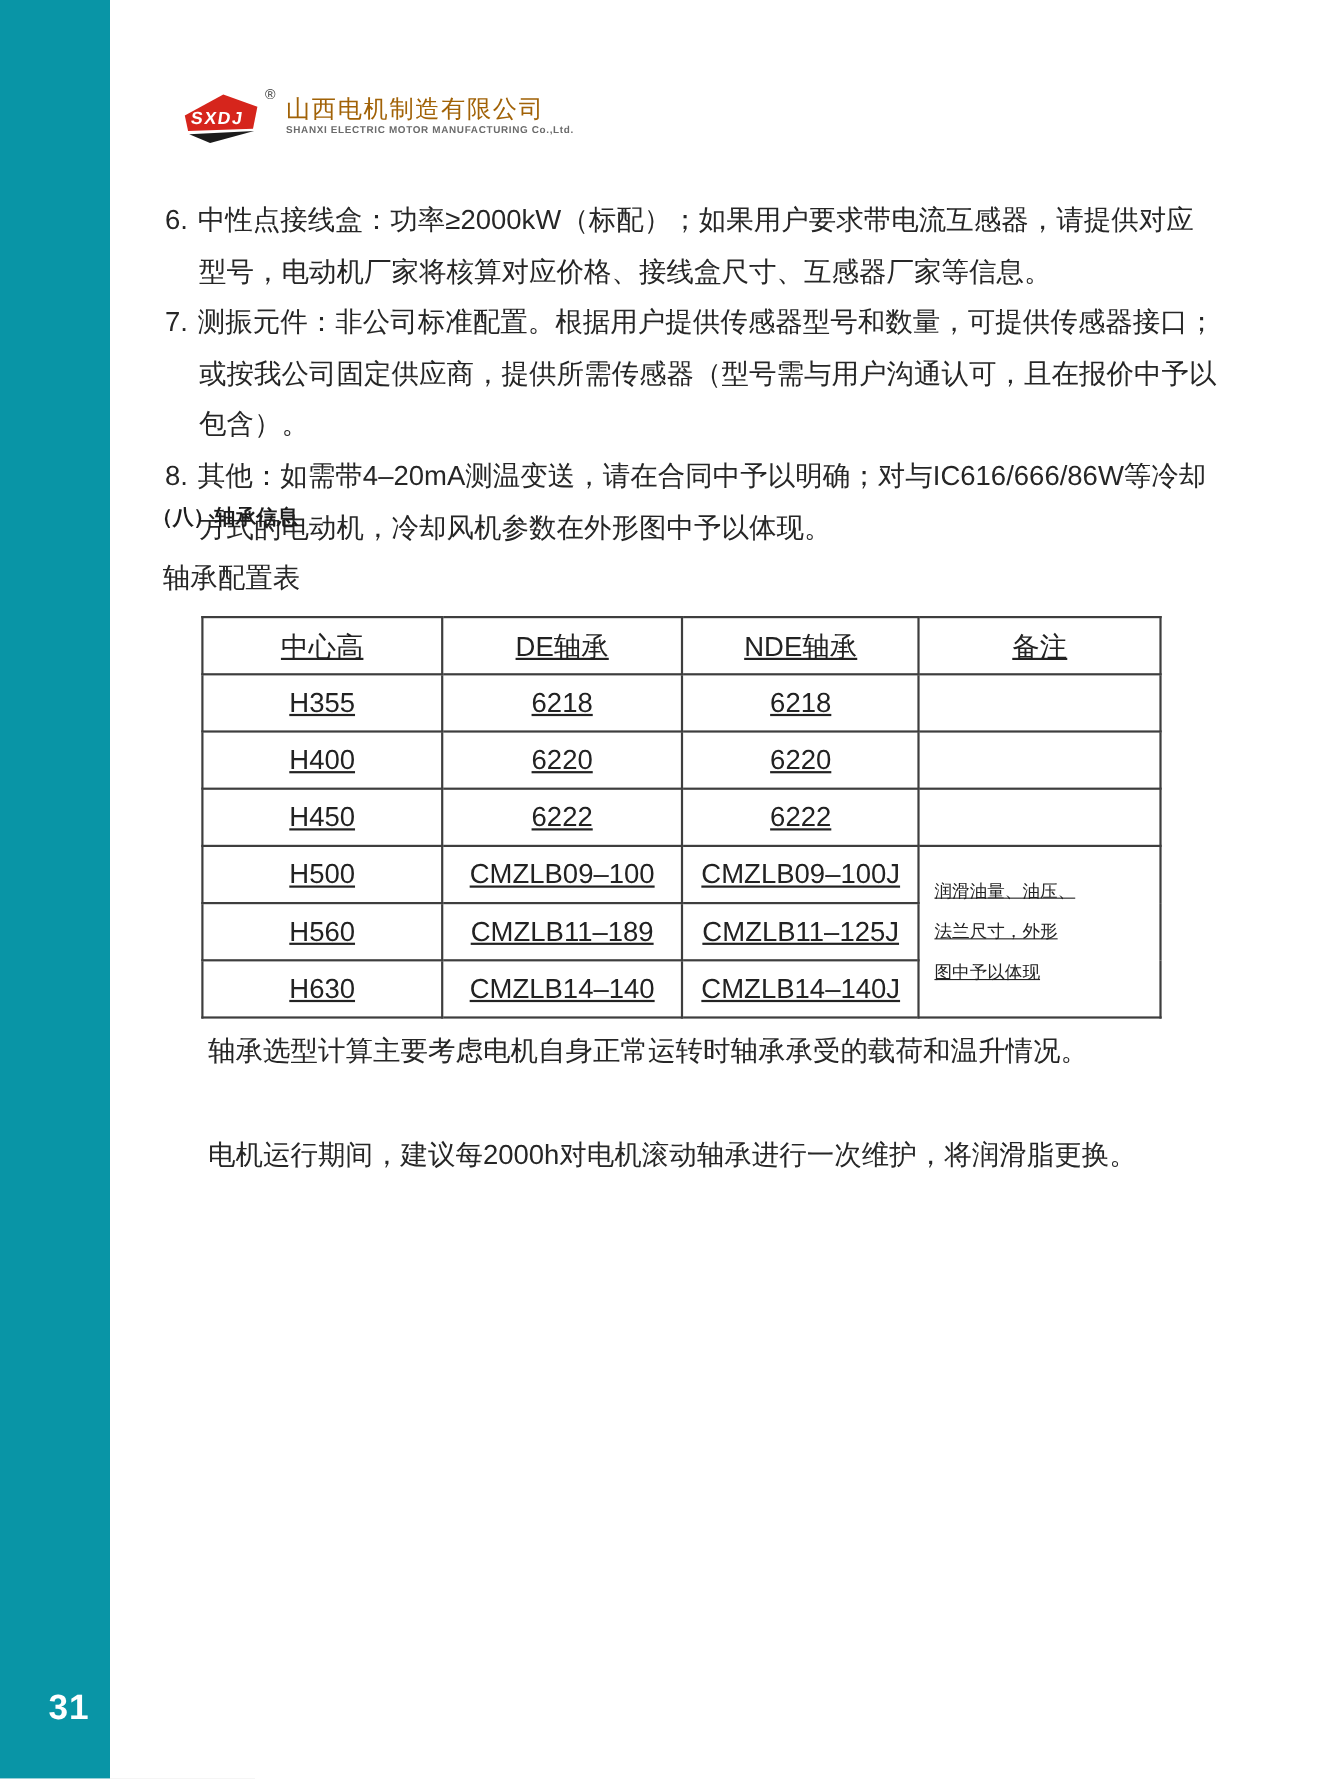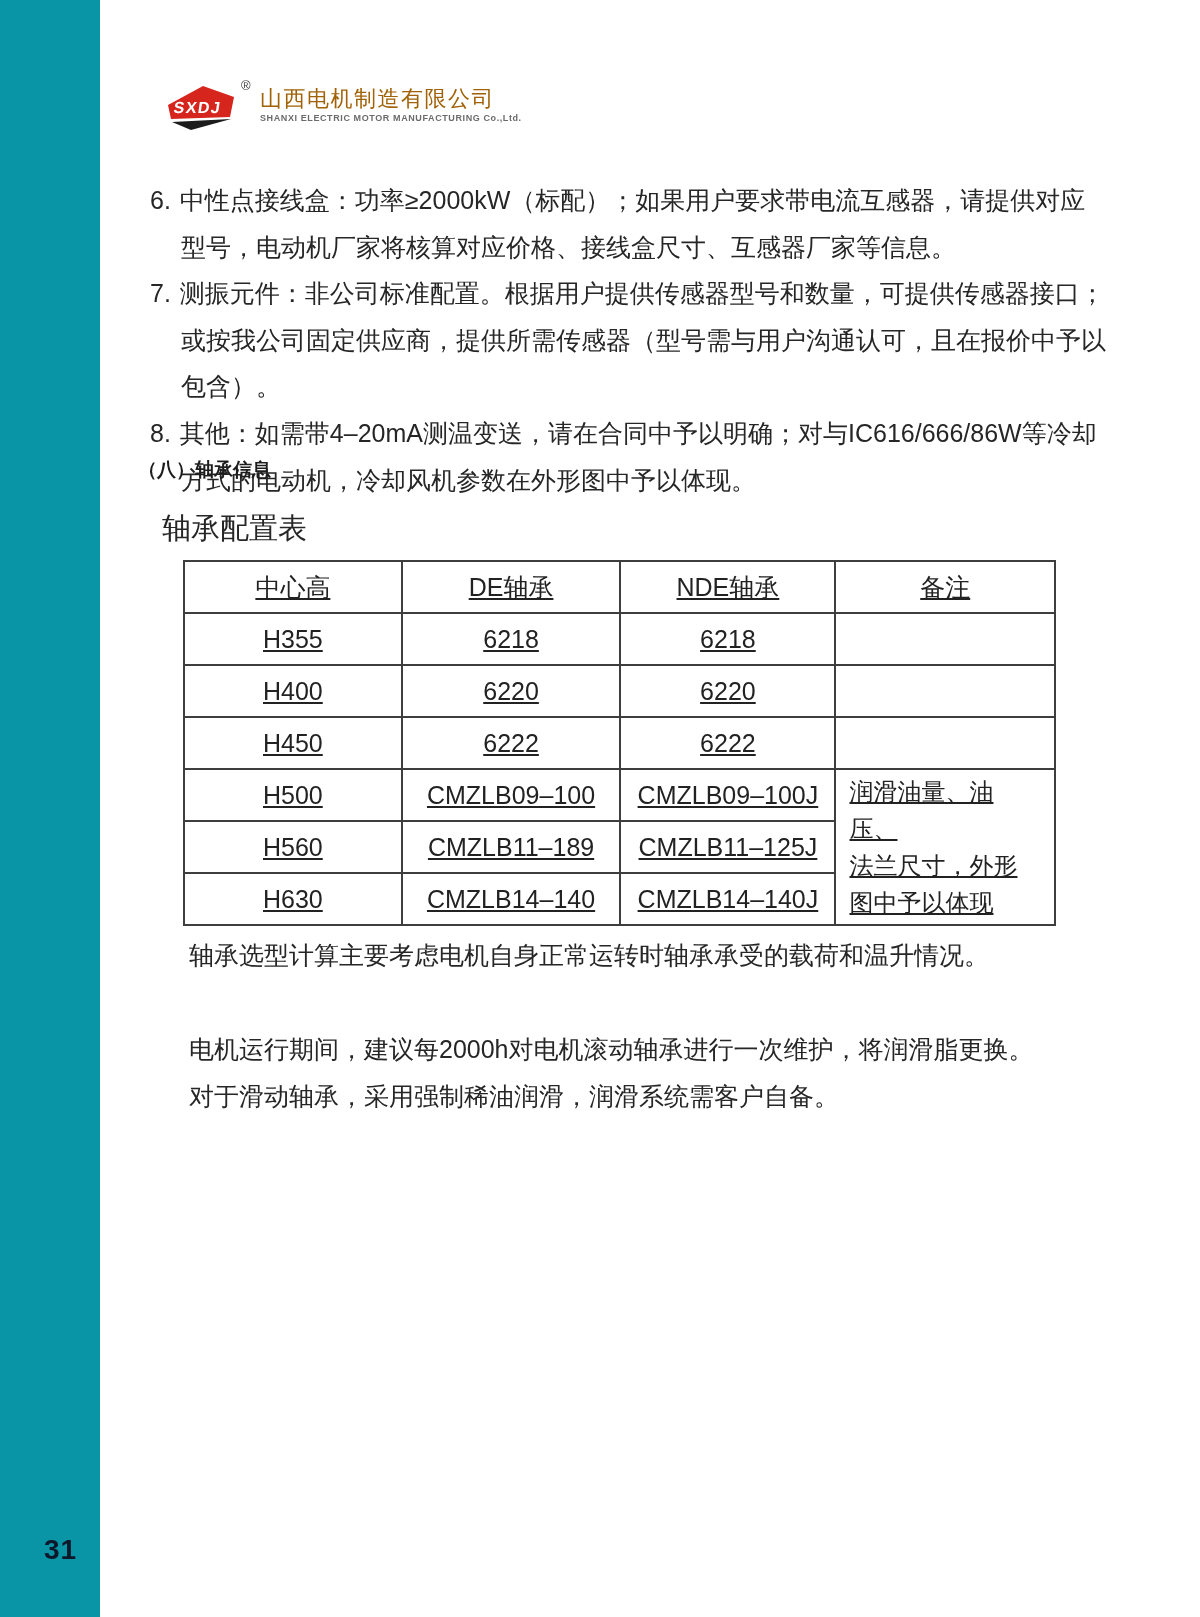--- a/index.html
+++ b/index.html
@@ -12,21 +12,21 @@
     overflow:hidden;
     margin:0 auto;
   }
   
   .accent-bar{
     position:absolute;left:0;top:0;width:100px;height:1617px;
     background:#0995a6;
   }
   .page-num{
     position:absolute;left:44px;top:1534px;
-    color:#0f172a;font-size:28px;font-weight:bold;letter-spacing:1px;
+    color:#ffffff;font-size:32px;font-weight:bold;letter-spacing:1px;
   }
   
   .logo-svg{position:absolute;left:163px;top:84px;}
   .reg-mark{position:absolute;left:241px;top:78px;font-size:13px;color:#3a3a3a;}
   .company-cn{
     position:absolute;left:260px;top:84px;
     font-size:22px;letter-spacing:1.5px;color:#a16207;
   }
   .company-en{
     position:absolute;left:260px;top:113px;
@@ -38,41 +38,41 @@
     font-size:25px;line-height:46.6px;
   }
   .item{padding-left:31px;text-indent:-31px;}
   .item .num{margin-right:9px;}
   
   .section-heading{
     position:absolute;left:138px;top:457px;
     font-size:19px;font-weight:bold;color:#1d1d1d;
   }
   .table-caption{
-    position:absolute;left:162px;top:509px;
-    font-size:29px;
+    position:absolute;left:148px;top:509px;
+    font-size:25px;
   }
   
   .bearing-table{
     position:absolute;left:183px;top:560px;width:873px;
     border-collapse:collapse;table-layout:fixed;
     font-size:25px;color:#222222;
   }
   .bearing-table th,.bearing-table td{
     border:2px solid #3e3e3e;
     height:50px;
     text-align:center;vertical-align:middle;
     font-weight:normal;
     padding:0;
     text-decoration:underline;
   }
   .bearing-table td.remark-cell{
     text-align:left;
     padding:0 20px 0 13px;
-    font-size:24px;line-height:37px;
+    font-size:16px;line-height:37px;
     white-space:pre-line;
   }
   
   .note{position:absolute;left:179px;font-size:25px;white-space:nowrap;margin-left:10px;}
   .note-0{top:939px;}
   .note-1{top:986px;}
   .note-2{top:1033px;}
   .note-3{top:1080px;}
 </style>
 </head>
@@ -154,15 +154,14 @@
       <tr>
         <td>H630</td>
         <td>CMZLB14–140</td>
         <td>CMZLB14–140J</td>
       </tr>
     </tbody>
   </table>
 
   <div class="note note-0">轴承选型计算主要考虑电机自身正常运转时轴承承受的载荷和温升情况。</div>
   <div class="note note-2">电机运行期间，建议每2000h对电机滚动轴承进行一次维护，将润滑脂更换。</div>
-  <div class="note note-3">对于滑动轴承，采用强制稀油润滑，润滑系统需客户自备。</div>
 
 </div>
 
 </body></html>

